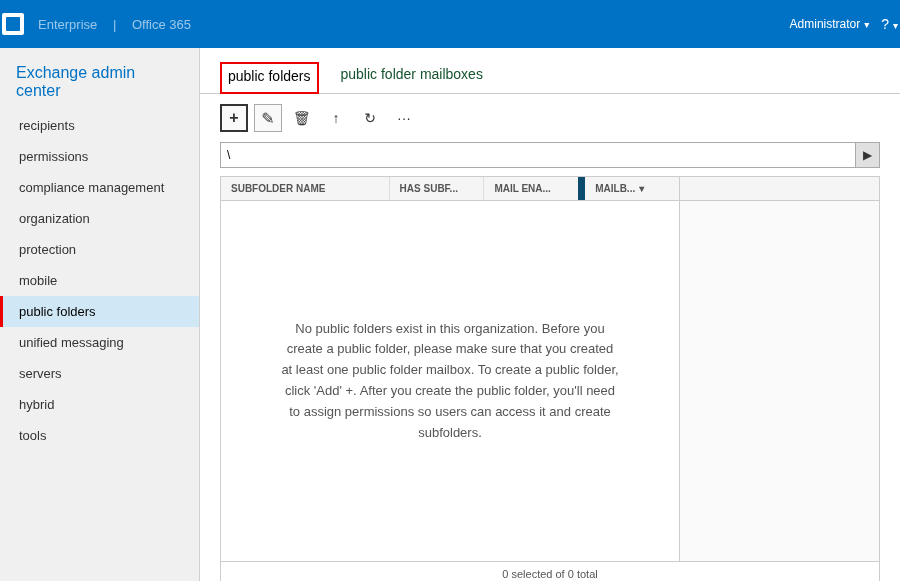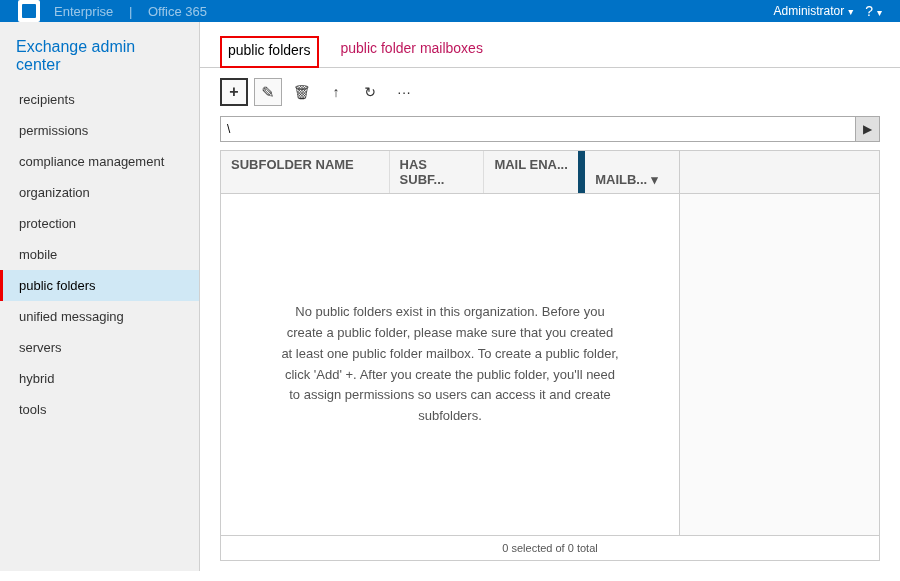--- a/index.html
+++ b/index.html
@@ -1,25 +1,25 @@
 <!DOCTYPE html>
 <html><head>
   <meta charset="utf-8">
   <style>
     * { box-sizing: border-box; margin: 0; padding: 0; }
     body { font-family: 'Segoe UI', Arial, sans-serif; font-size: 13px; color: #333; background: #fff; width: 900px; height: 581px; overflow: hidden; }
 
     
     .topbar {
       background: #0072c6;
-      height: 22px;
+      height: 48px;
       display: flex;
       align-items: center;
       justify-content: space-between;
-      padding: 0 18px;
+      padding: 0 2px;
       color: #fff;
     }
     .topbar-left { display: flex; align-items: center; gap: 8px; }
     .topbar-logo {
       width: 22px; height: 22px;
       background: #fff;
       border-radius: 2px;
       display: flex; align-items: center; justify-content: center;
     }
     .topbar-logo-inner { width: 14px; height: 14px; background: #0072c6; border-radius: 1px; }
@@ -69,21 +69,21 @@
       display: flex;
       align-items: center;
       padding: 12px 20px 0 20px;
       border-bottom: 1px solid #ccc;
       gap: 20px;
     }
     .tab {
       padding: 6px 2px 10px 2px;
       cursor: pointer;
       font-size: 14px;
-      color: #be185d;
+      color: #14532d;
       border-bottom: 2px solid transparent;
       margin-bottom: -1px;
     }
     .tab.active {
       border: 2px solid #e00;
       color: #000;
       font-weight: 500;
       padding: 4px 6px 8px 6px;
     }
 
@@ -141,21 +141,21 @@
       margin: 0 20px;
       border: 1px solid #ccc;
       display: flex;
       flex-direction: column;
       overflow: hidden;
     }
     .table-header {
       display: flex;
       border-bottom: 1px solid #ccc;
       background: #f5f5f5;
-      font-size: 13px;
+      font-size: 10px;
       font-weight: 600;
       text-transform: uppercase;
       color: #555;
     }
     .col-subfolder { flex: 2; padding: 6px 10px; border-right: 1px solid #ddd; }
     .col-has { flex: 1; padding: 6px 10px; border-right: 1px solid #ddd; }
     .col-mail { flex: 1; padding: 6px 10px; border-right: 7px solid #0c4a6e; }
     .col-mailb { flex: 1; padding: 6px 10px; display: flex; align-items: flex-end; gap: 4px; }
     .col-right-panel { width: 200px; border-left: 1px solid #ccc; }
 

